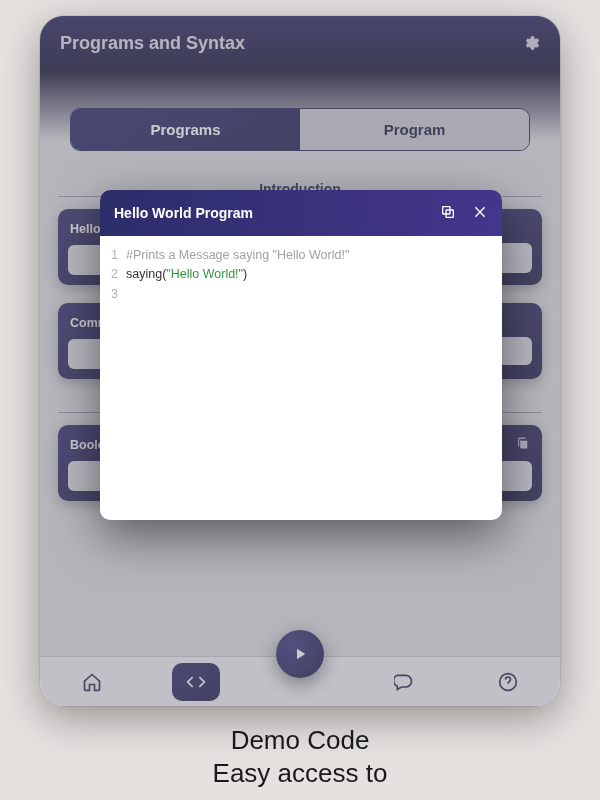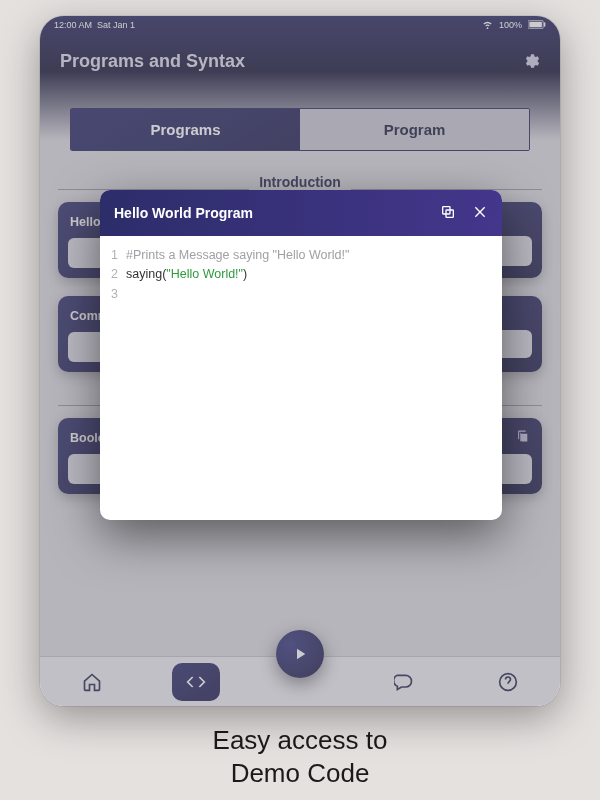--- a/index.html
+++ b/index.html
@@ -24,21 +24,21 @@
   }
   .statusbar .right { display: flex; gap: 6px; align-items: center; }
   .appbar {
     height: 54px; display: flex; justify-content: space-between; align-items: center;
     padding: 0 20px; color: #e8e8f2; gap: 24px;
   }
   .appbar h1 { font-size: 18px; font-weight: 600; color: #dcdce8; }
   .gear { width: 18px; height: 18px; }
   .gear svg { width:100%; height:100%; fill:#cfcfe2; }
   .content { position: absolute; top:74px; left:0; right:0; bottom:50px; padding: 12px 18px; }
-  .tabs { display:flex; border:1px solid #2a2a5a; border-radius:2px; overflow:hidden; margin: 6px 12px 23px; justify-content: center; }
+  .tabs { display:flex; border:1px solid #2a2a5a; border-radius:10px; overflow:hidden; margin: 6px 12px 30px; justify-content: center; }
   .tab { flex:1; text-align:center; padding:12px 0; font-size:15px; font-weight:600; }
   .tab.active { background: linear-gradient(150deg,#2c2c6a,#222252); color:#fff; }
   .tab.inactive { background:#c7c7d2; color:#1e1e40; }
   .section-head { display:flex; align-items:flex-end; gap:10px; margin: 10px 0 12px; color:#2a2a50; font-weight:600; font-size:14px; }
   .section-head .line { flex:1; height:1px; background:#9a98a8; }
   .card-row { display:flex; gap:14px; margin-bottom:18px; }
   .card {
     flex:1; background: linear-gradient(160deg,#32326e,#24244e);
     border-radius:10px; padding:10px 10px 10px; color:#fff;
     box-shadow: 0 4px 12px rgba(0,0,0,.25);
@@ -93,41 +93,20 @@
   .caption {
     margin-top: 18px; text-align:center; font-size:26px; line-height:1.25; color:#1a1a1a; font-weight:400;
     font-family: Georgia, 'Times New Roman', serif;
   }
 </style>
 </head>
 <body>
 
 <div class="tablet">
 
-  <div class="statusbar">
-    <div>
-      <span>12:00 AM</span>
-      &nbsp;<span>Sat Jan 1</span>
-    </div>
-    <div class="right">
-      <span>
-        <svg viewBox="0 0 24 24" width="11" height="11">
-            <path fill="#fff" d="M12 18a2 2 0 100 4 2 2 0 000-4zm-5-4a8 8 0 0110 0l-2 2a5 5 0 00-6 0zm-4-4a14 14 0 0118 0l-2 2a11 11 0 00-14 0z"></path>
-          </svg>
-      </span>
-      <span>100%</span>
-      <span>
-        <svg viewBox="0 0 26 12" width="18" height="9">
-            <rect x="0" y="0" width="22" height="12" rx="2" fill="none" stroke="#fff"></rect>
-            <rect x="2" y="2" width="18" height="8" fill="#fff"></rect>
-            <rect x="23" y="3" width="2" height="6" fill="#fff"></rect>
-          </svg>
-      </span>
-    </div>
-  </div>
 
   <div class="appbar">
     <h1>Programs and Syntax</h1>
     <span class="gear">
       <svg viewBox="0 0 24 24">
           <path d="M12 8a4 4 0 100 8 4 4 0 000-8zm9 4a7 7 0 00-.1-1.2l2-1.6-2-3.4-2.4 1a7 7 0 00-2-1.2L16 3h-4l-.5 2.6a7 7 0 00-2 1.2l-2.4-1-2 3.4 2 1.6A7 7 0 007 12a7 7 0 00.1 1.2l-2 1.6 2 3.4 2.4-1a7 7 0 002 1.2L12 21h4l.5-2.6a7 7 0 002-1.2l2.4 1 2-3.4-2-1.6A7 7 0 0021 12z"></path>
         </svg>
     </span>
   </div>
 
@@ -270,15 +249,15 @@
       </div>
       <div class="code-line">
         <span class="ln">3</span>
       </div>
     </div>
   </div>
 
 </div>
 
 <div class="caption">
+  <div>Demo Code</div>
   <div>Easy access to</div>
-  <div>Demo Code</div>
 </div>
 
 </body></html>

